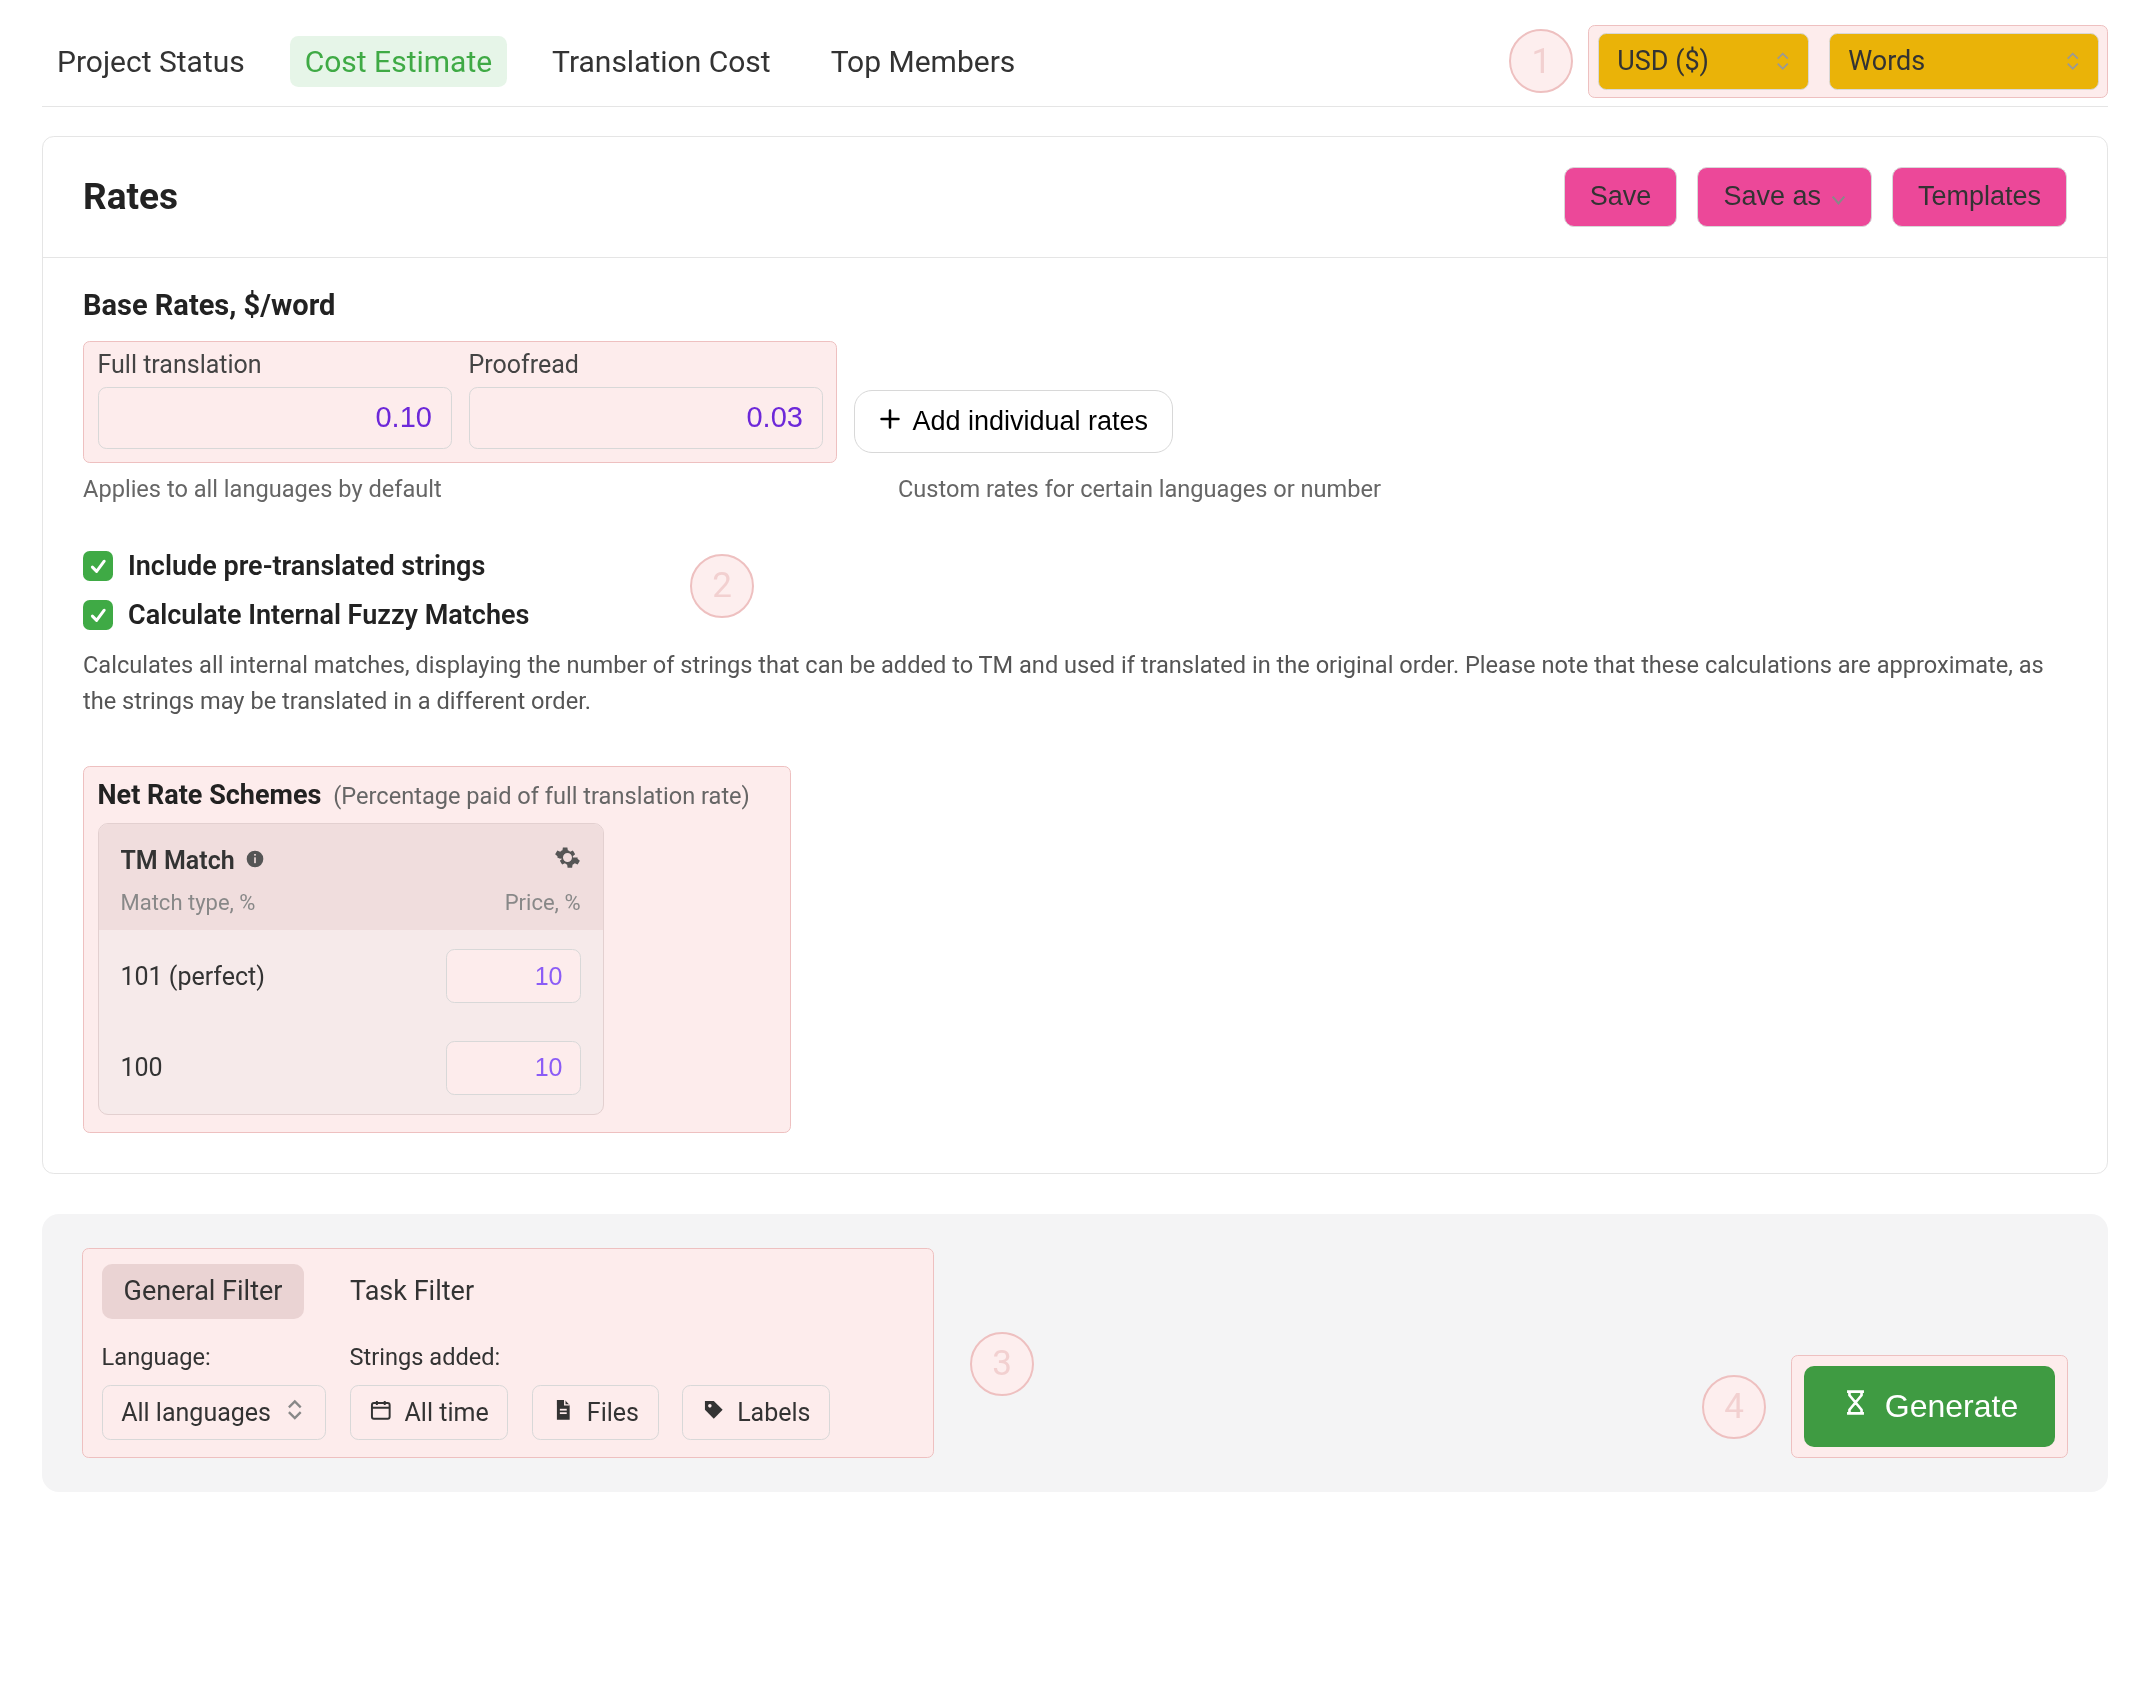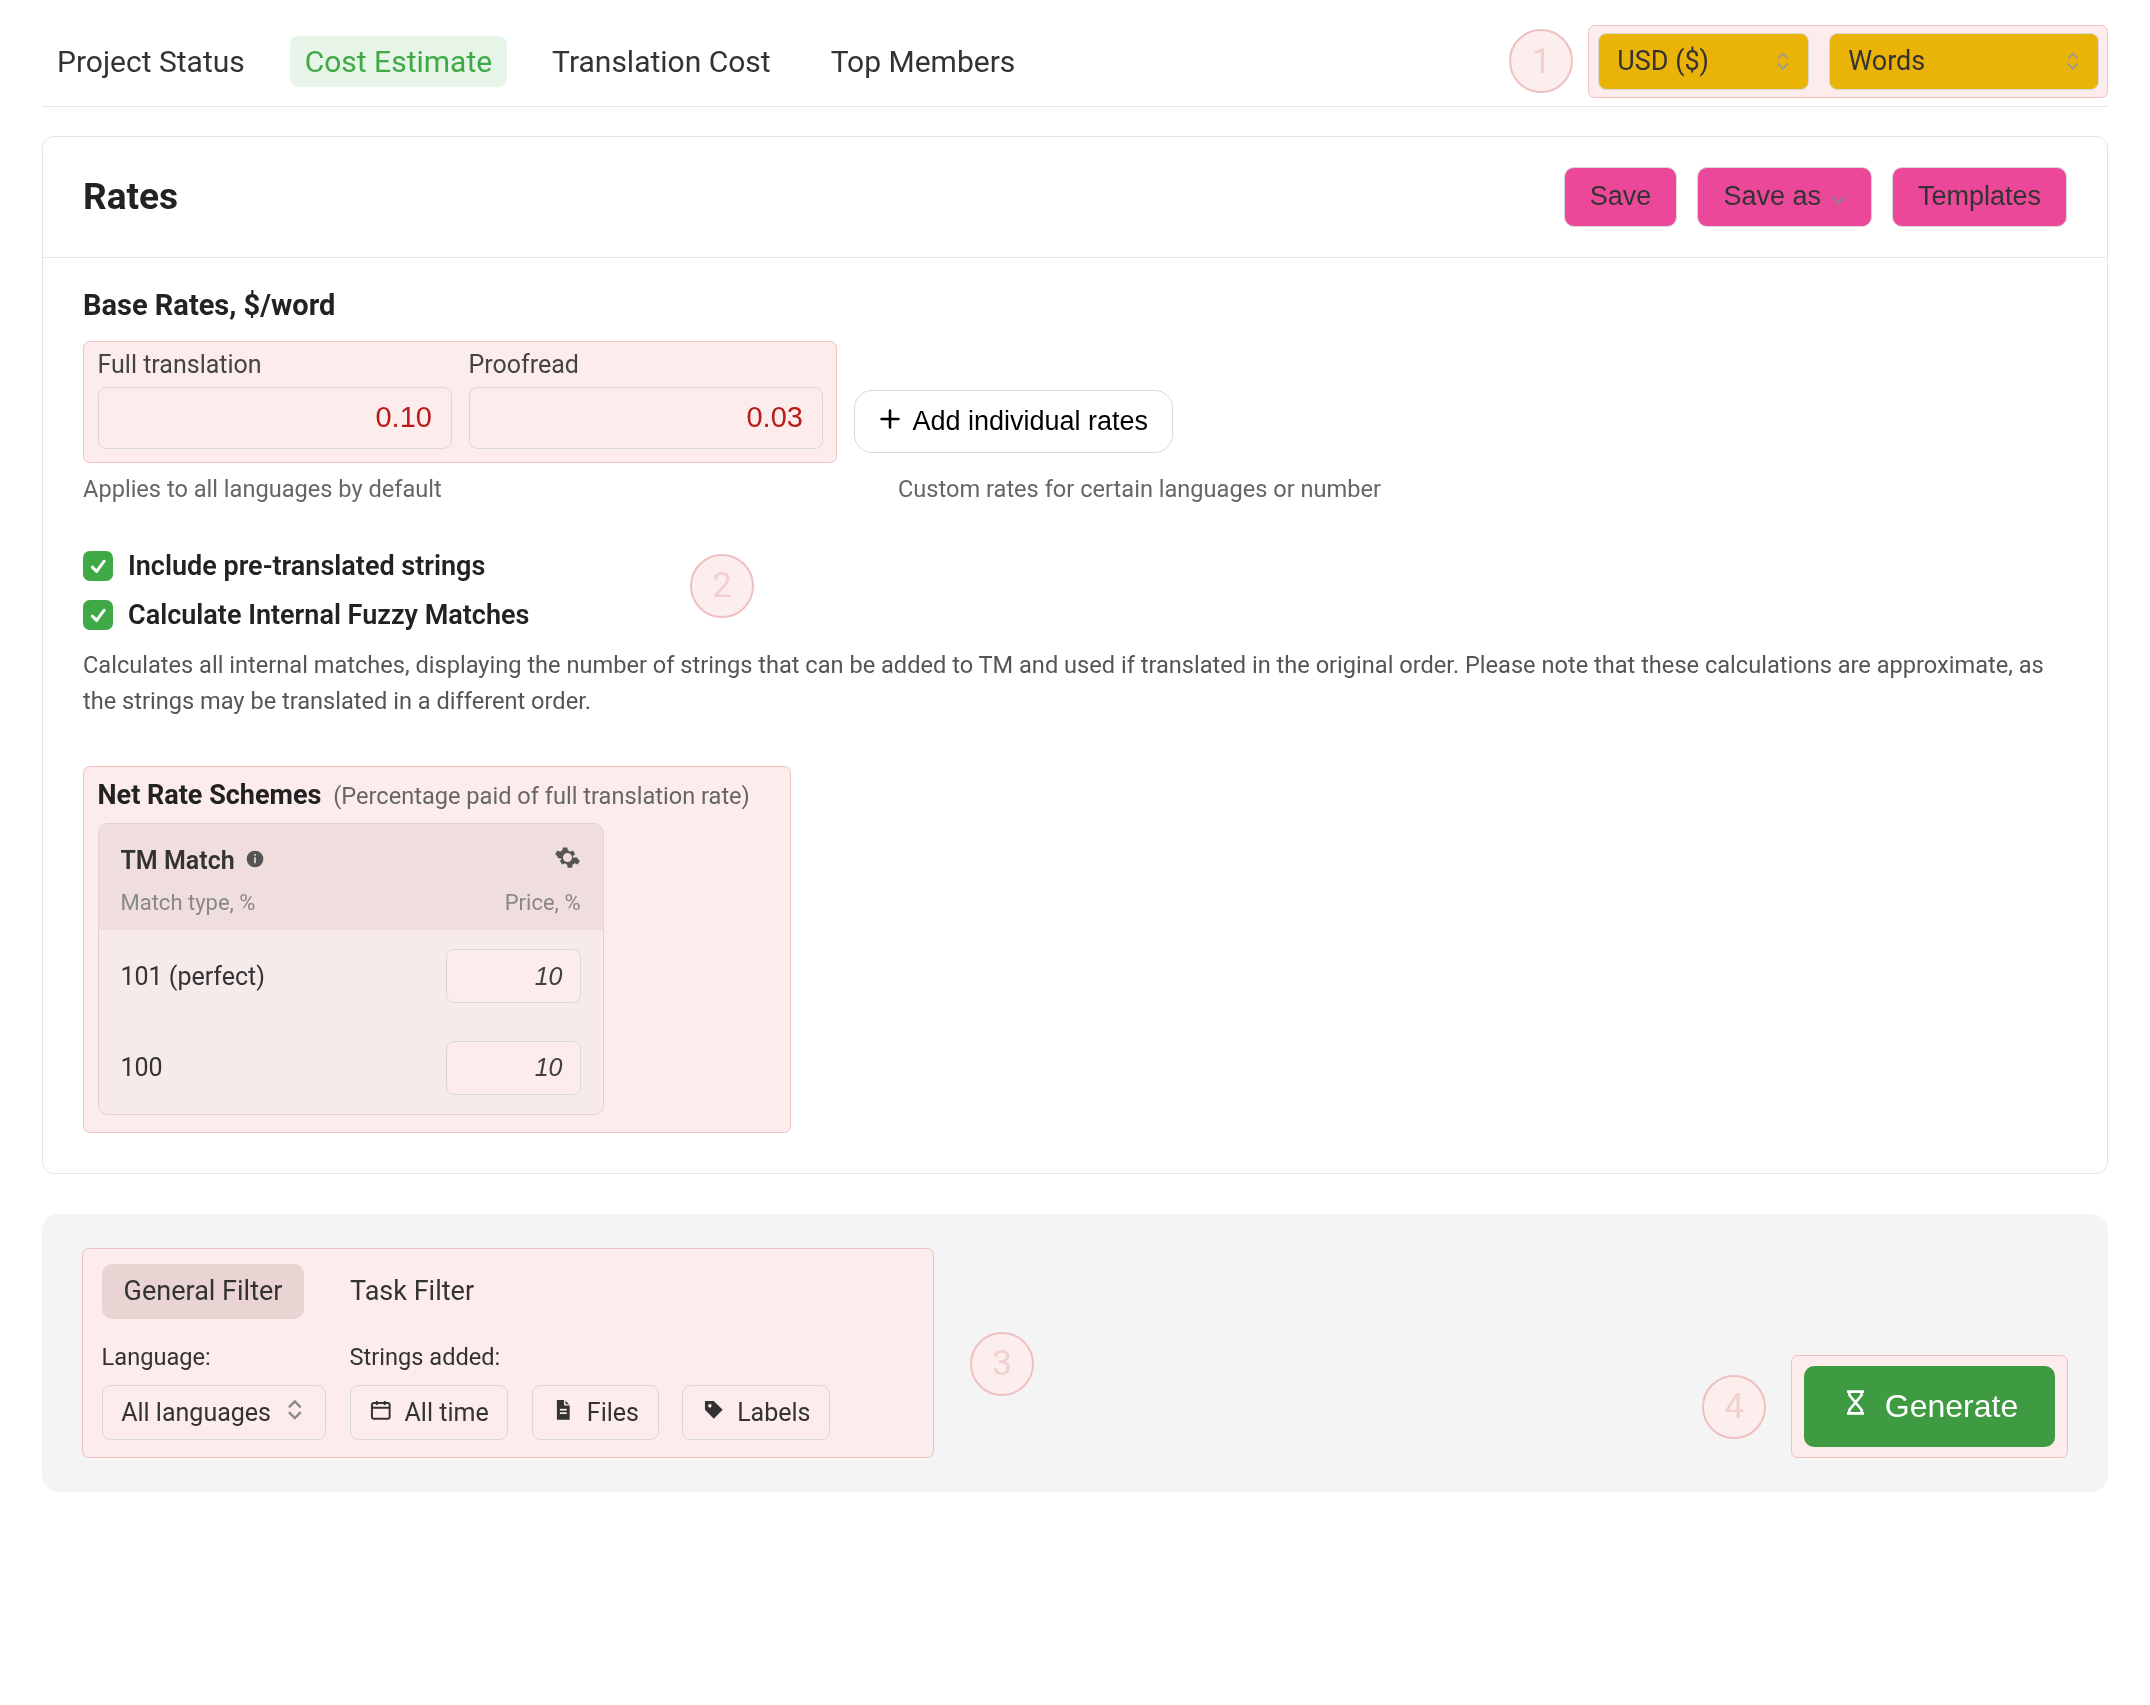--- a/index.html
+++ b/index.html
@@ -116,21 +116,21 @@
   .bg-col { display: flex; flex-direction: column; gap: 8px; }
   .bg-label { font-size: 25px; color: #444; }
   .bg-input {
     border: 1.7px solid #d8d8d8;
     background: #fdecec;
     border-radius: 8.4px;
     width: 354px;
     padding: 13.5px 18.6px;
     font-size: 29px;
     text-align: right;
-    color: #b91c1c;
+    color: #6d28d9;
   }
   .add-rates {
     border: 1.7px solid #d8d8d8;
     border-radius: 18px;
     padding: 15px 23.6px;
     display: inline-flex;
     align-items: center;
     gap: 11.8px;
     font-size: 27px;
     background: #fff;
@@ -181,22 +181,21 @@
   .nrs-row { display:flex; justify-content: space-between; align-items:center; padding: 18.6px 22px; }
   .nrs-row .nrs-label { font-size: 25px; color: #333; }
   .nrs-input {
     border: 1.7px solid #d8d8d8;
     background: #fdecec;
     border-radius: 8.4px;
     width: 135px;
     padding: 11.8px 17px;
     font-size: 25px;
     text-align: right;
-    color: #404040;
-    font-style: italic;
+    color: #8b5cf6;
   }
   .gear-icon, .info-icon { color: #555; }
   .gear-icon svg { width: 27px; height: 27px; }
   .info-icon svg { width: 20px; height: 20px; }
 
   .filter-panel {
     margin-top: 40px;
     border-radius: 17px;
     background: #f4f4f5;
     padding: 34px 40px;

